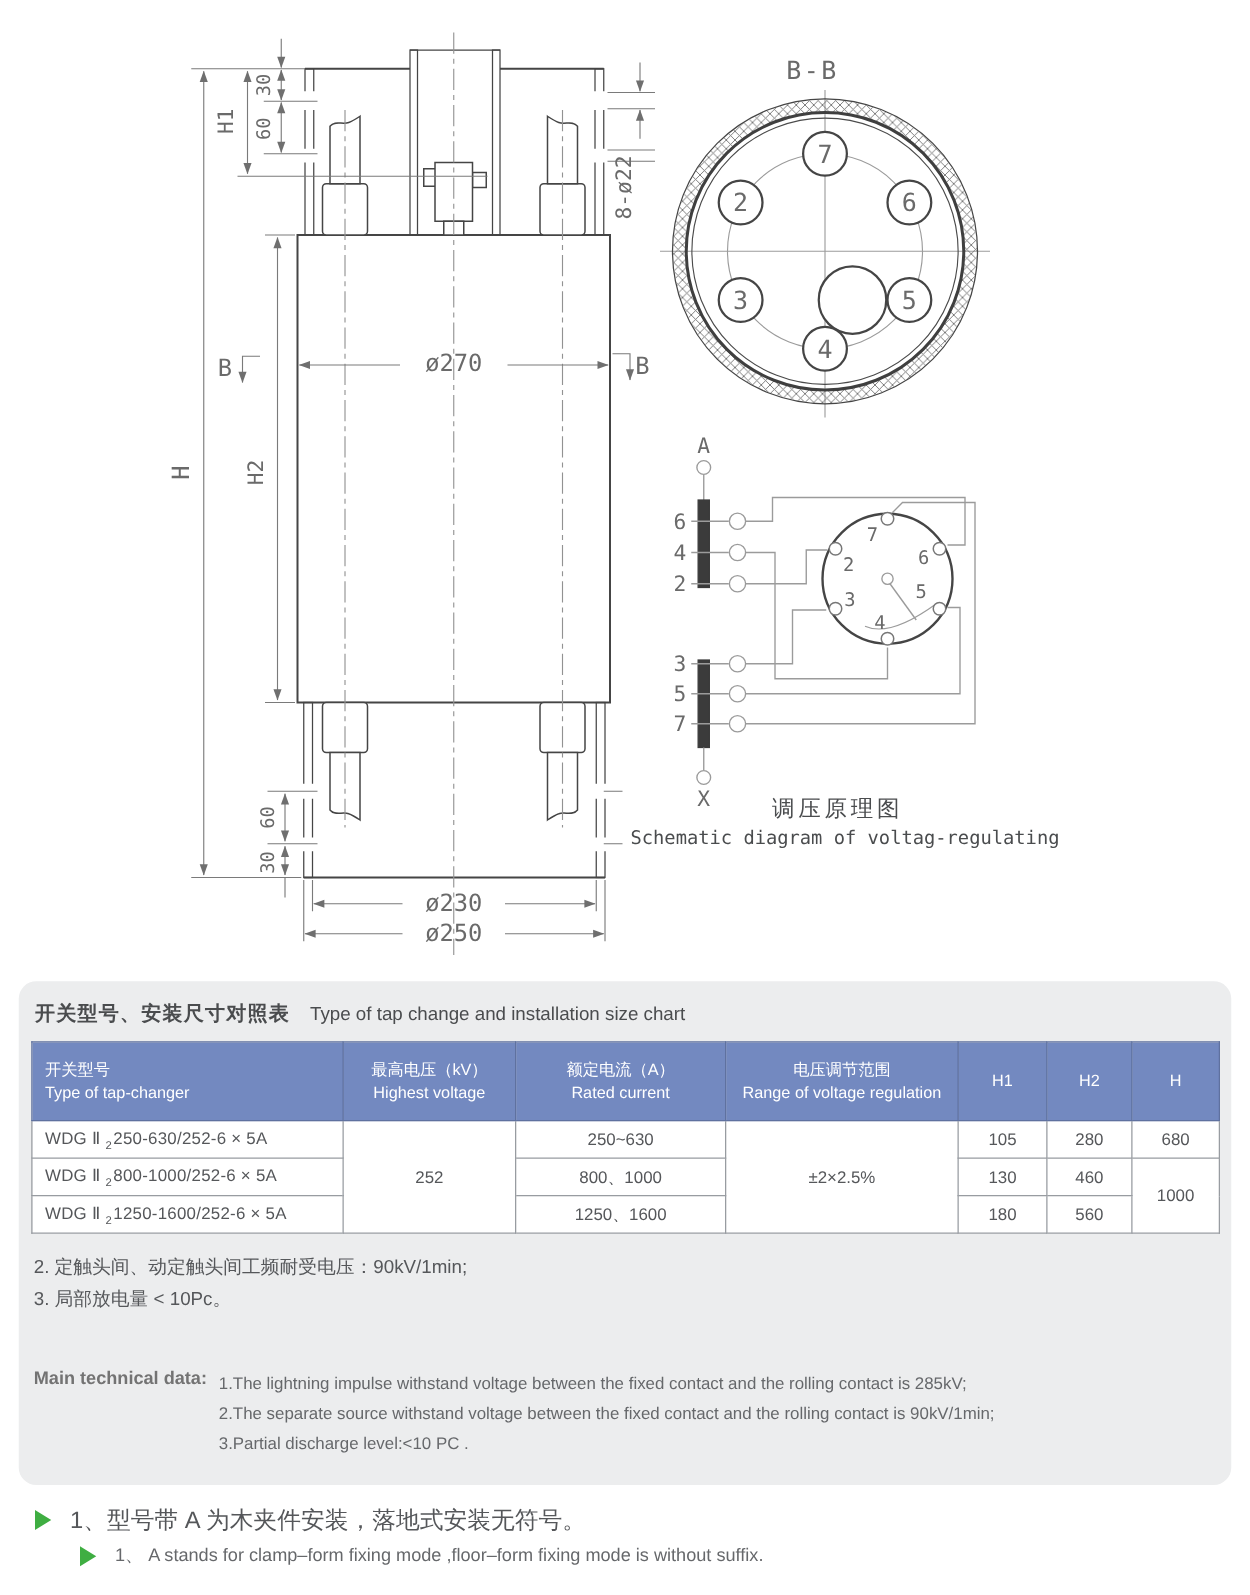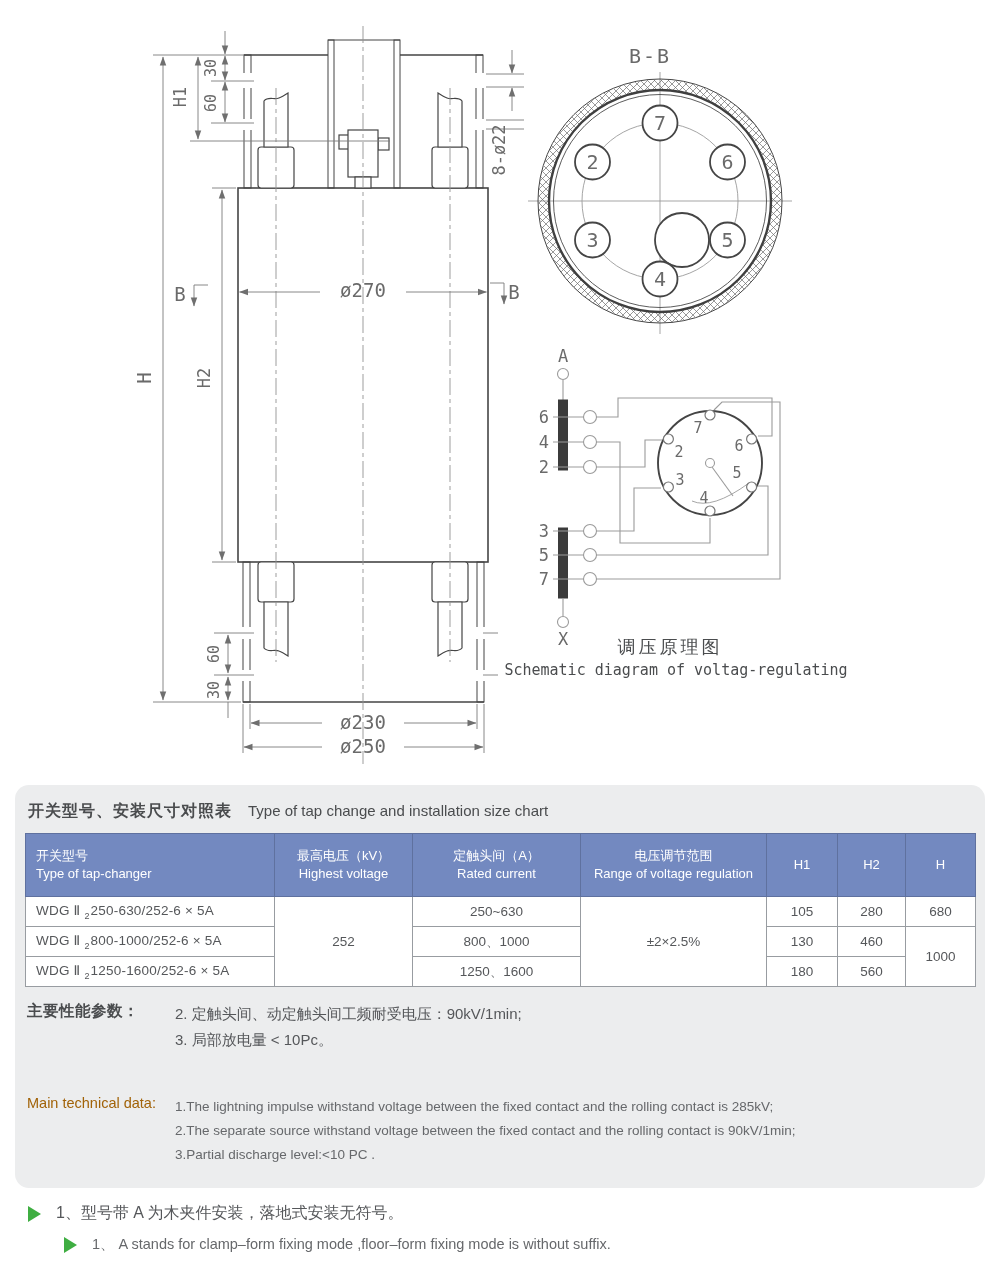--- a/index.html
+++ b/index.html
@@ -33,27 +33,27 @@
   td{background:#ffffff;border:1px solid #989ca1;height:27px;font-size:13.5px;color:#55575a;
      text-align:center;padding:1px 4px;}
   td.model{text-align:left;padding-left:10px;letter-spacing:0.2px;}
   td.model sub{font-size:9px;margin:0 1px 0 4px;}
   
   .datarow{position:absolute;display:flex;color:#55575a;}
   .perf{left:12px;top:216px;}
   .perf .lbl{width:148px;font-size:15.5px;font-weight:700;color:#4a4c4e;letter-spacing:0.5px;}
   .perf .items div{font-size:15px;line-height:26px;}
   .tech{left:12px;top:310px;}
-  .tech .lbl{width:148px;font-size:14.5px;font-weight:400;color:#a16207;}
+  .tech .lbl{width:148px;font-size:14.5px;font-weight:700;color:#737373;}
   .tech .items div{font-size:13.5px;line-height:24px;color:#66686b;}
   
   .note{position:absolute;left:28px;display:flex;align-items:center;}
   .note .tri{width:0;height:0;border-left:13px solid #3fae42;border-top:8px solid transparent;
              border-bottom:8px solid transparent;margin-right:15px;flex:none;}
-  .note1{top:1203px;font-size:16px;color:#55575a;}
+  .note1{top:1203px;font-size:19px;color:#55575a;}
   .note2{top:1235px;font-size:14.5px;color:#66686b;padding-left:36px;}
 </style>
 </head>
 <body>
 
 <div id="page">
 
   <svg id="draw" viewBox="0 0 1000 780">
     <defs>
       <pattern id="xh" width="7" height="7" patternUnits="userSpaceOnUse">
@@ -280,21 +280,21 @@
         <tr>
           <th class="first">
             <div>开关型号</div>
             <div>Type of tap-changer</div>
           </th>
           <th>
             <div>最高电压（kV）</div>
             <div>Highest voltage</div>
           </th>
           <th>
-            <div>定触头间（A）</div>
+            <div>额定电流（A）</div>
             <div>Rated current</div>
           </th>
           <th>
             <div>电压调节范围</div>
             <div>Range of voltage regulation</div>
           </th>
           <th>H1</th>
           <th>H2</th>
           <th>H</th>
         </tr>
@@ -320,21 +320,20 @@
           <td class="model"><span>WDG Ⅱ</span><sub>2</sub><span>1250-1600/252-6 × 5A</span></td>
           <td>1250、1600</td>
           <td>180</td>
           <td>560</td>
         </tr>
         </tbody>
       </table>
     </div>
 
     <div class="datarow perf">
-      <div class="lbl">主要性能参数：</div>
       <div class="items">
         <div>2. 定触头间、动定触头间工频耐受电压：90kV/1min;</div>
         <div>3. 局部放电量 &lt; 10Pc。</div>
       </div>
     </div>
 
     <div class="datarow tech">
       <div class="lbl">Main technical data:</div>
       <div class="items">
         <div>1.The lightning impulse withstand voltage between the fixed contact and the rolling contact is 285kV;</div>

